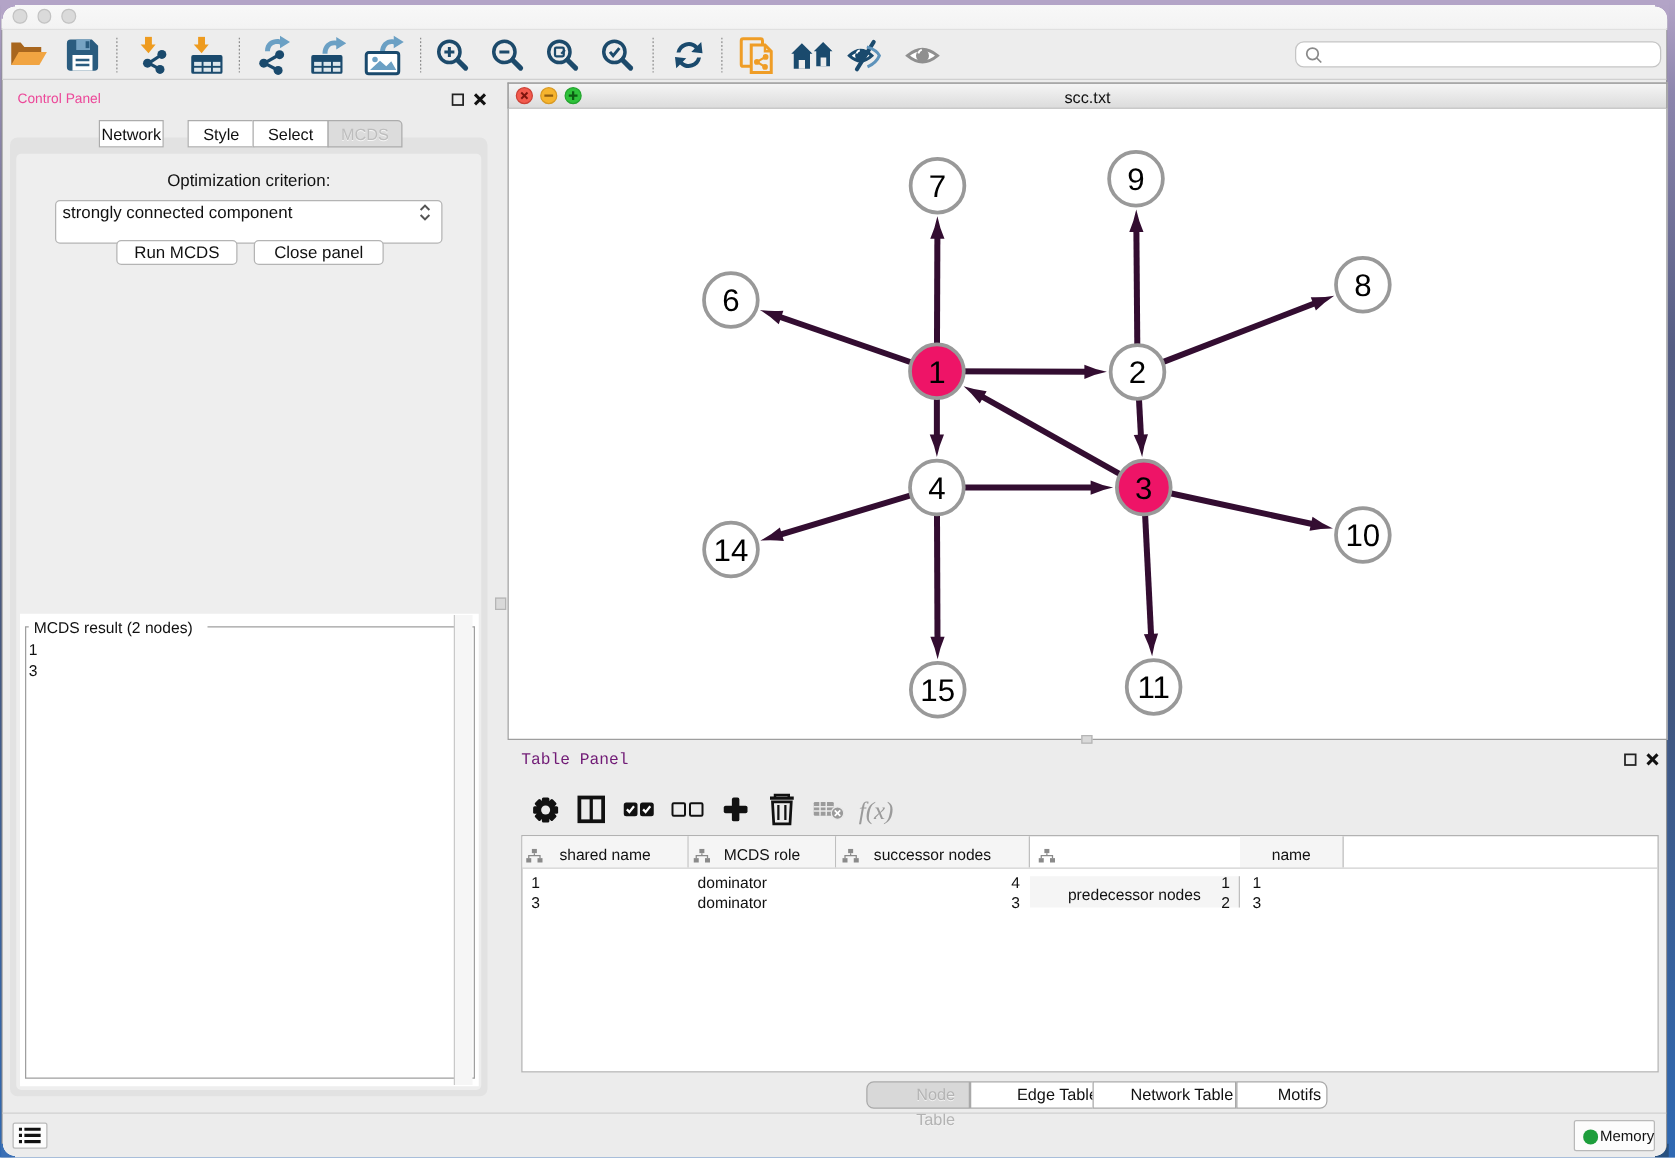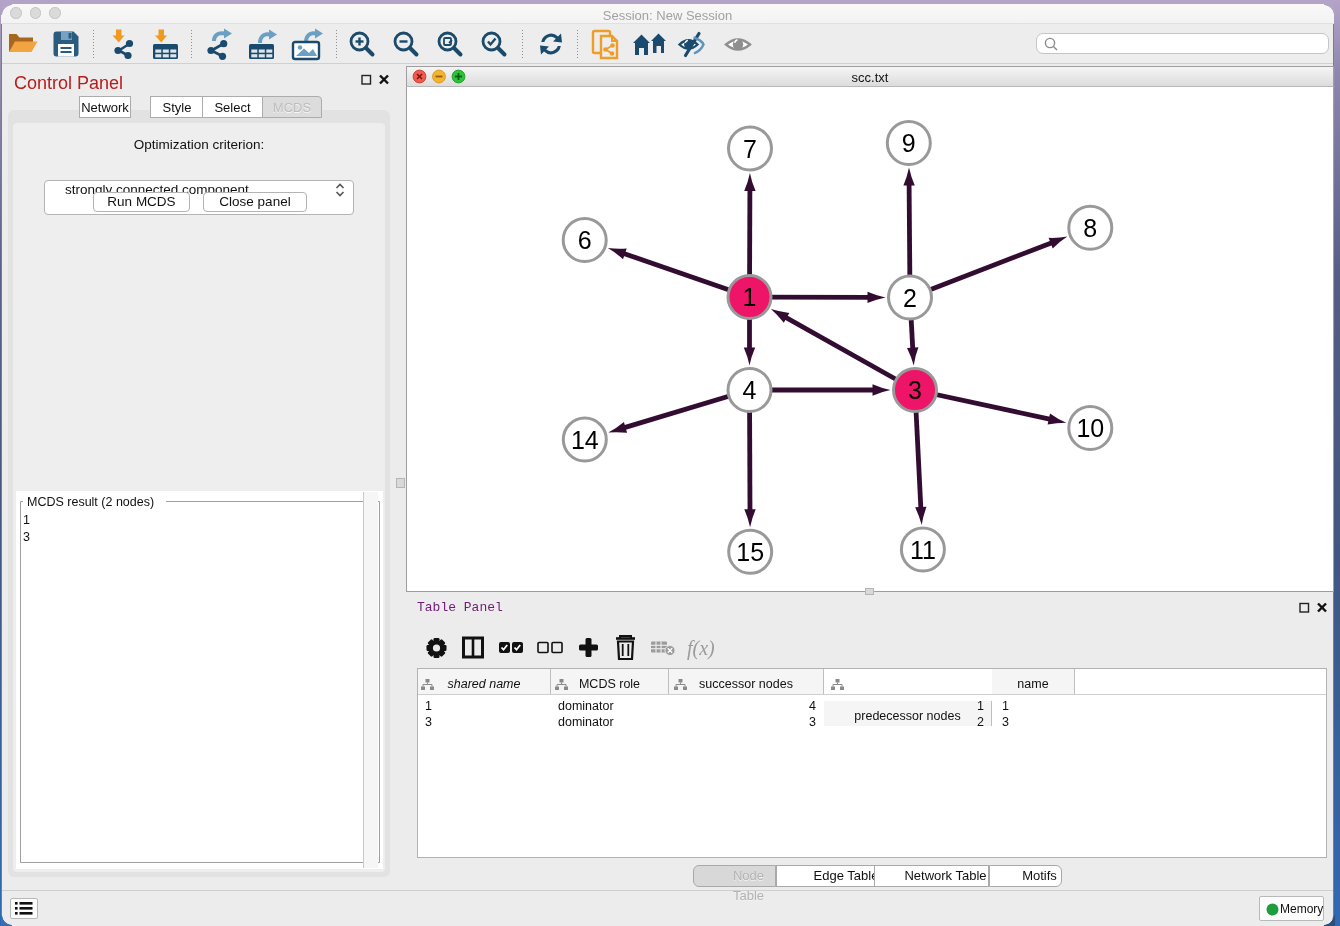--- a/index.html
+++ b/index.html
@@ -14,29 +14,29 @@
   background:linear-gradient(#f8f8f8,#f3f3f3); border-radius:9px 9px 0 0; border-bottom:1px solid #e0e0e0; }
 .tl { position:absolute; width:11.5px; height:11.5px; border-radius:50%; background:#dadada; border:1px solid #c3c3c3; top:3px; }
 #tbtitle { position:absolute; left:0; right:0; top:4px; text-align:center; font-size:13px; color:#a2a0a3; }
 
 #toolbar { position:absolute; left:2px; top:24px; width:1331px; height:40px; background:#ededed; border-bottom:1px solid #d0d0d0; }
 .sep { position:absolute; top:30px; height:28px; width:1px;
   background-image:linear-gradient(#8f8f8f 40%, rgba(0,0,0,0) 0%); background-size:1px 3px; }
 #search { position:absolute; left:1036px; top:33px; width:293px; height:21px; background:#fff;
   border:1px solid #c5c5c5; border-radius:7px; }
 
-#cp-title { position:absolute; left:14px; top:73px; font-size:18px; color:#b91c1c; }
+#cp-title { position:absolute; left:14px; top:73px; font-size:11px; color:#ec4899; }
 .wicon { position:absolute; }
 .tab { position:absolute; z-index:3; top:96px; height:22px; background:#fff; border:1px solid #acacac; border-bottom:1px solid #acacac;
   font-size:13px; color:#111; text-align:center; line-height:21px; }
 #cp-outer { position:absolute; left:8px; top:110px; width:382px; height:767px; background:#e2e2e2; border-radius:6px; }
 #cp-inner { position:absolute; left:13px; top:123px; width:372px; height:749px; background:#eeeeee; border-radius:4px; }
 #opt-label { position:absolute; left:8px; width:382px; top:137px; z-index:3; text-align:center; font-size:13.5px; color:#111; }
 #combo { position:absolute; z-index:3; left:44px; top:160px; width:310px; height:35px; background:#fff; border:1px solid #b4b4b4; border-radius:4px;
-  font-size:13.5px; color:#111; line-height:17px; padding-left:20px;margin-top:20px; }
+  font-size:13.5px; color:#111; line-height:17px; padding-left:5px; }
 .btn { position:absolute; z-index:3; top:192px; height:20px; background:#fff; border:1px solid #b4b4b4; border-radius:4px;
   font-size:13.5px; color:#111; text-align:center; line-height:18px; }
 #mcds-box { position:absolute; left:16px; top:491px; width:367px; height:378px; background:#fff; }
 #mcds-label { position:absolute; left:24px; top:495px; font-size:12.5px; color:#111; background:#fff; padding:0 3px; }
 #mcds-vals { position:absolute; left:23px; top:512px; font-size:12.5px; color:#111; line-height:17px; }
 #mcds-sb { position:absolute; left:363px; top:492px; width:1px; height:376px; background:#c9c9c9; }
 
 #nv { position:absolute; left:406px; top:66px; width:928px; height:526px; border:1px solid #9e9e9e; background:#fff; }
 #nv-title { position:absolute; left:406px; top:66px; width:928px; height:21px;
   background:linear-gradient(#f5f5f5,#dcdcdc); border:1px solid #9e9e9e; border-bottom:1px solid #b8b8b8; }
@@ -58,21 +58,20 @@
 
 .corner { position:absolute; width:11px; height:11px; }
 </style>
 </head>
 <body>
 <div id="win"></div>
 <div id="titlebar">
   <div class="tl" style="left:9px;"></div>
   <div class="tl" style="left:28.5px;"></div>
   <div class="tl" style="left:48px;"></div>
-  <div id="tbtitle">Session: New Session</div>
 </div>
 <div id="toolbar">
 <svg width="1331" height="40" viewBox="0 0 1331 40">
 
 <g transform="translate(20,20)">
  <path d="M-13,8 L-13,-10 L-5.5,-10 L-2.5,-6.5 L11,-6.5 L11,-2 L-13,8 Z" fill="#a8661e"></path>
  <path d="M-13,8 L-7,-2.5 L15.5,-2.5 L9.5,8 Z" fill="#f1a441"></path>
 </g>
 
 <g transform="translate(64,20)">
@@ -407,21 +406,21 @@
  <circle cx="7" cy="3" r="5" fill="#9b9b9b" stroke="#e9e9e9" stroke-width="1"></circle>
  <g stroke="#fff" stroke-width="1.4">
         <line x1="4.8" y1="0.8" x2="9.2" y2="5.2"></line>
         <line x1="9.2" y1="0.8" x2="4.8" y2="5.2"></line>
       </g>
 </g>
 
 <text x="270" y="25" font-family="Liberation Serif, serif" font-style="italic" font-size="20" fill="#9b9b9b">f(x)</text>
 </svg>
 <div id="tp-box"></div>
-<div class="th" style="left:418px; width:133px;font-style:italic;">
+<div class="th" style="left:418px; width:133px;">
     <span>shared name</span>
   </div>
 <div class="th" style="left:551px; width:118px;">
     <span>MCDS role</span>
   </div>
 <div class="th" style="left:669px; width:155px;">
     <span>successor nodes</span>
   </div>
 <div class="th" style="left:824px; width:168px;margin-top:32px;">
     <span>predecessor nodes</span>

